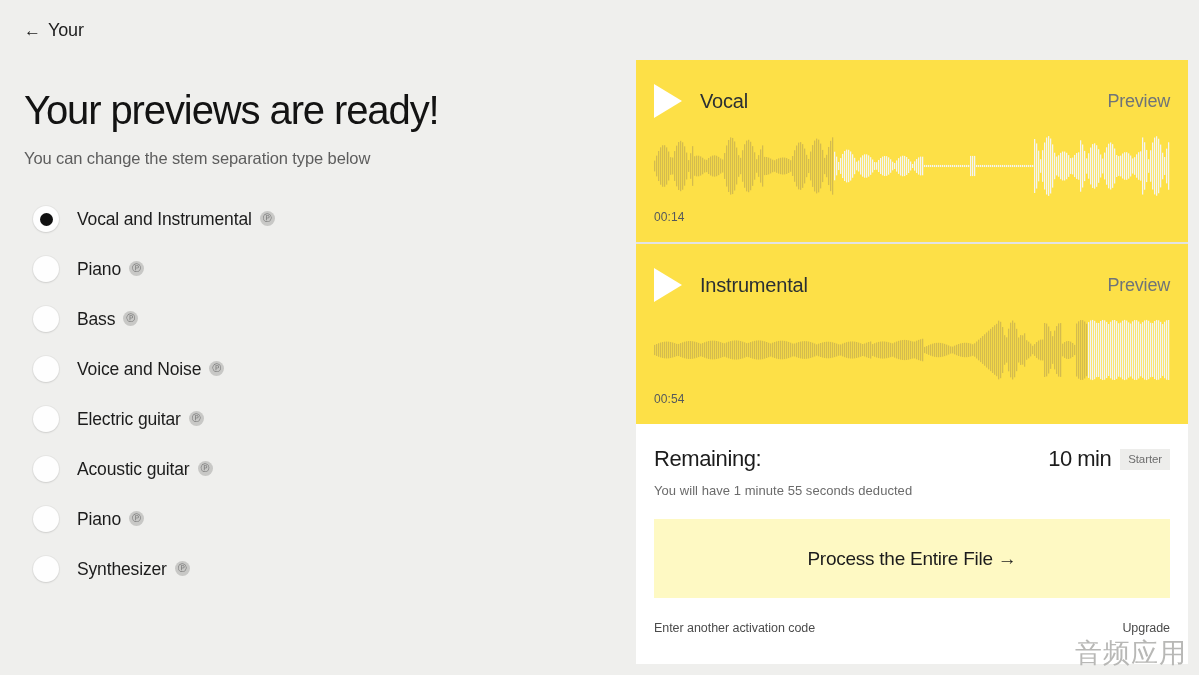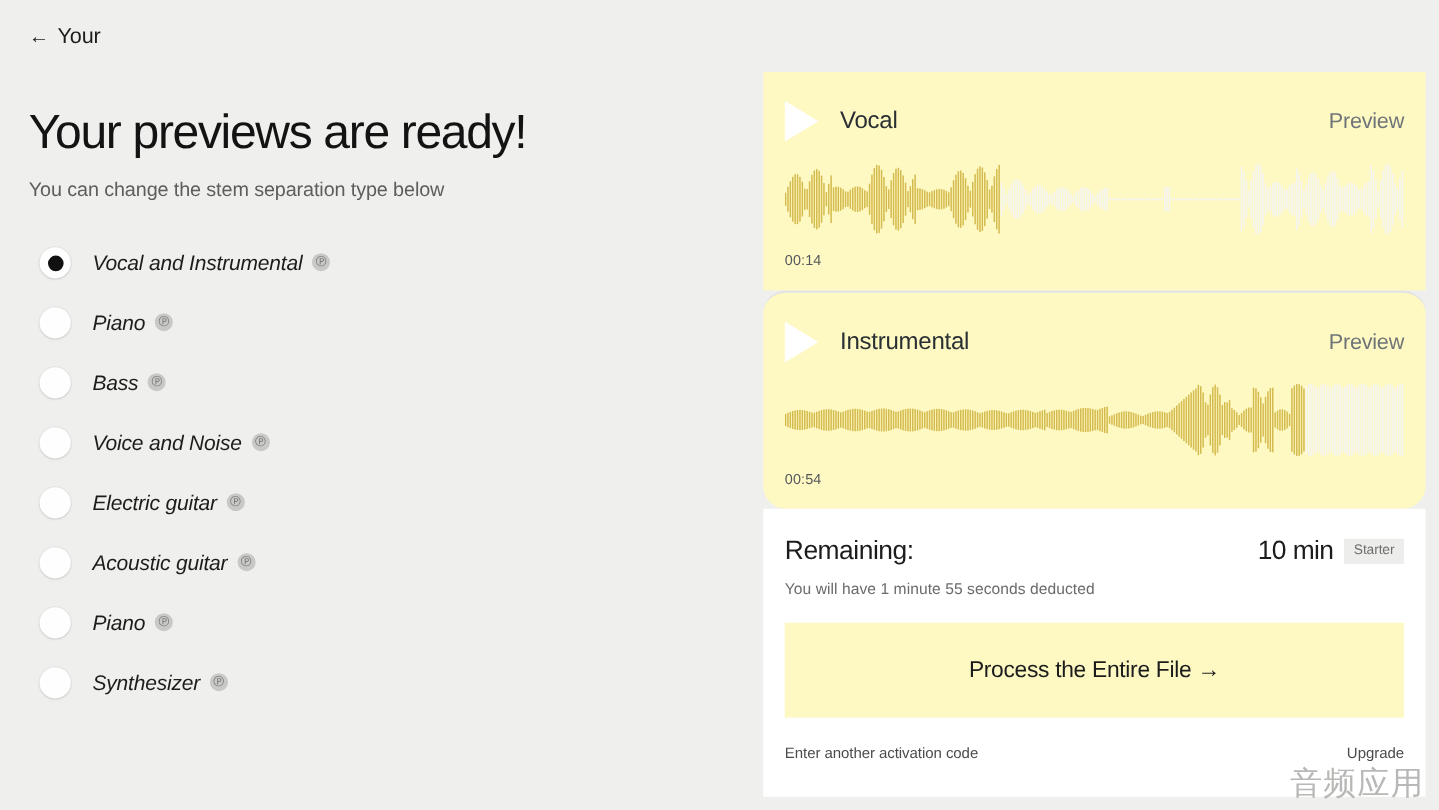--- a/index.html
+++ b/index.html
@@ -84,21 +84,20 @@
     display: none;
   }
   .radio-row.selected .radio-dot .inner { display: block; }
 
   .radio-label {
     font-size: 17.5px;
     color: #1c1c1c;
     margin-left: 18px;
     letter-spacing: -0.15px;
     white-space: nowrap;
-    font-style: italic;
   }
 
   .pro-badge {
     width: 15px; height: 15px;
     border-radius: 50%;
     background: #c8c8c6;
     color: #6e6e6e;
     font-size: 9px;
     line-height: 15px;
     text-align: center;
@@ -125,26 +124,26 @@
 
   
   .right-col {
     position: absolute;
     left: 636px; top: 60px;
     width: 552px;
     height: 604px;
   }
 
   .stem-card {
-    background: #fef9c3;
+    background: #fde047;
     padding: 24px 18px 0 18px;
     position: relative;
   }
   .stem-card.first { height: 182px; }
-  .stem-card.second { height: 182px; border-top: 2px solid #e2e3e4; border-radius: 19px; }
+  .stem-card.second { height: 182px; border-top: 2px solid #e2e3e4; }
 
   .stem-head {
     display: flex;
     align-items: center;
     height: 34px;
   }
 
   .play-icon {
     width: 0; height: 0;
     border-top: 17px solid transparent;

